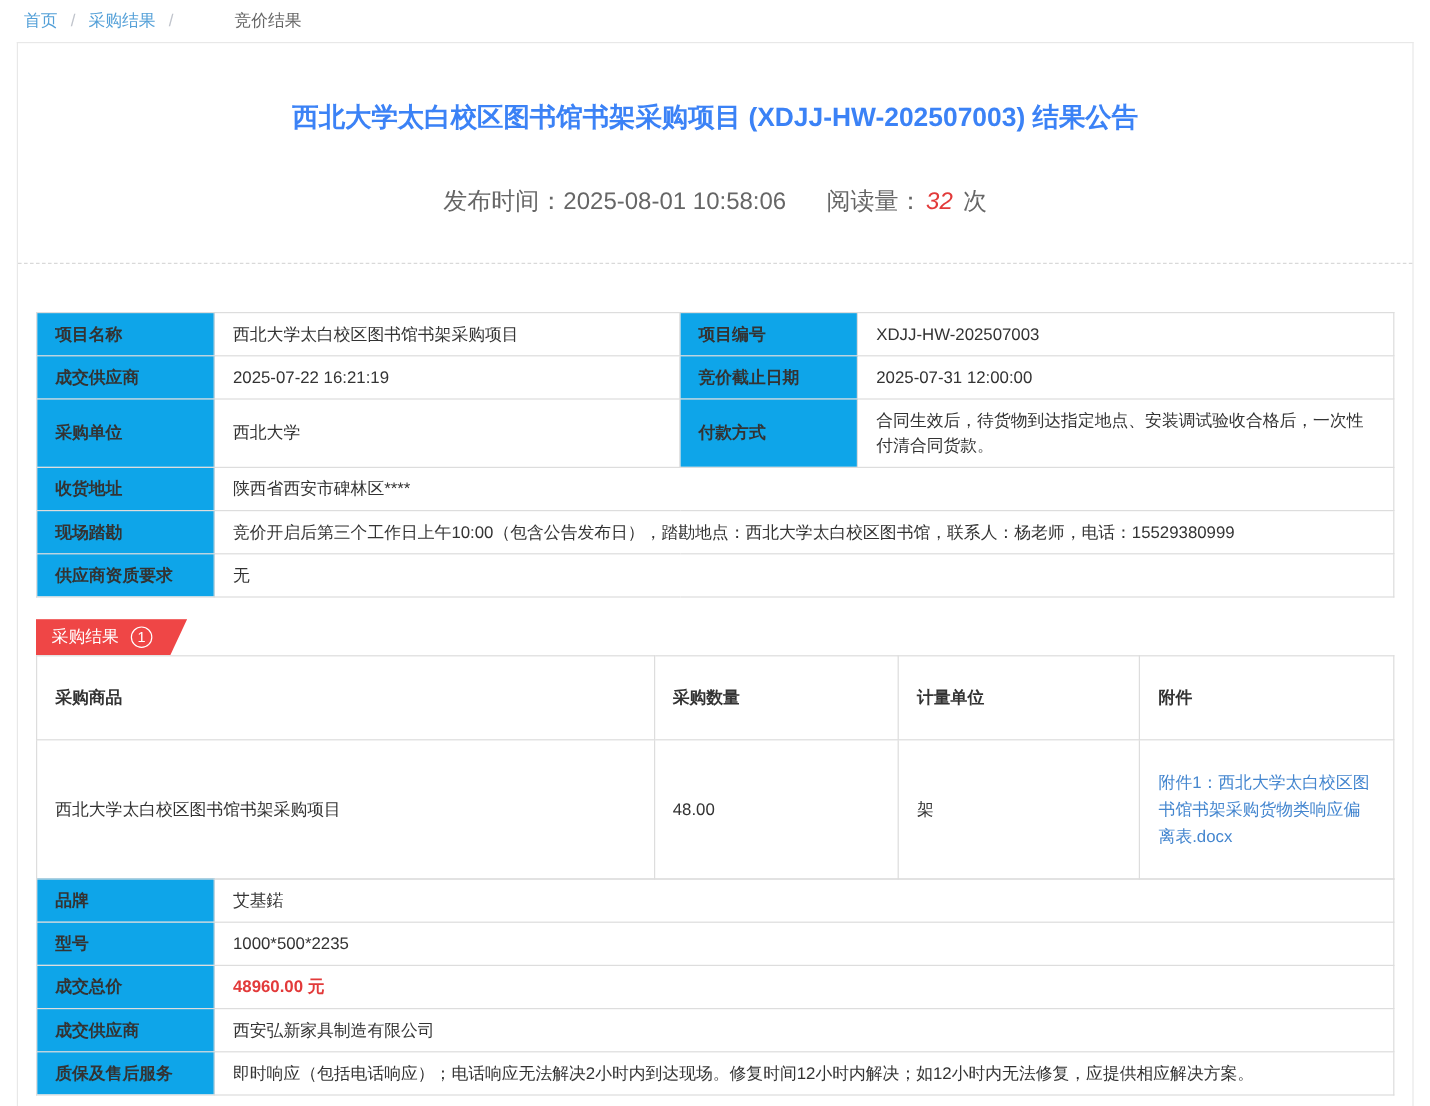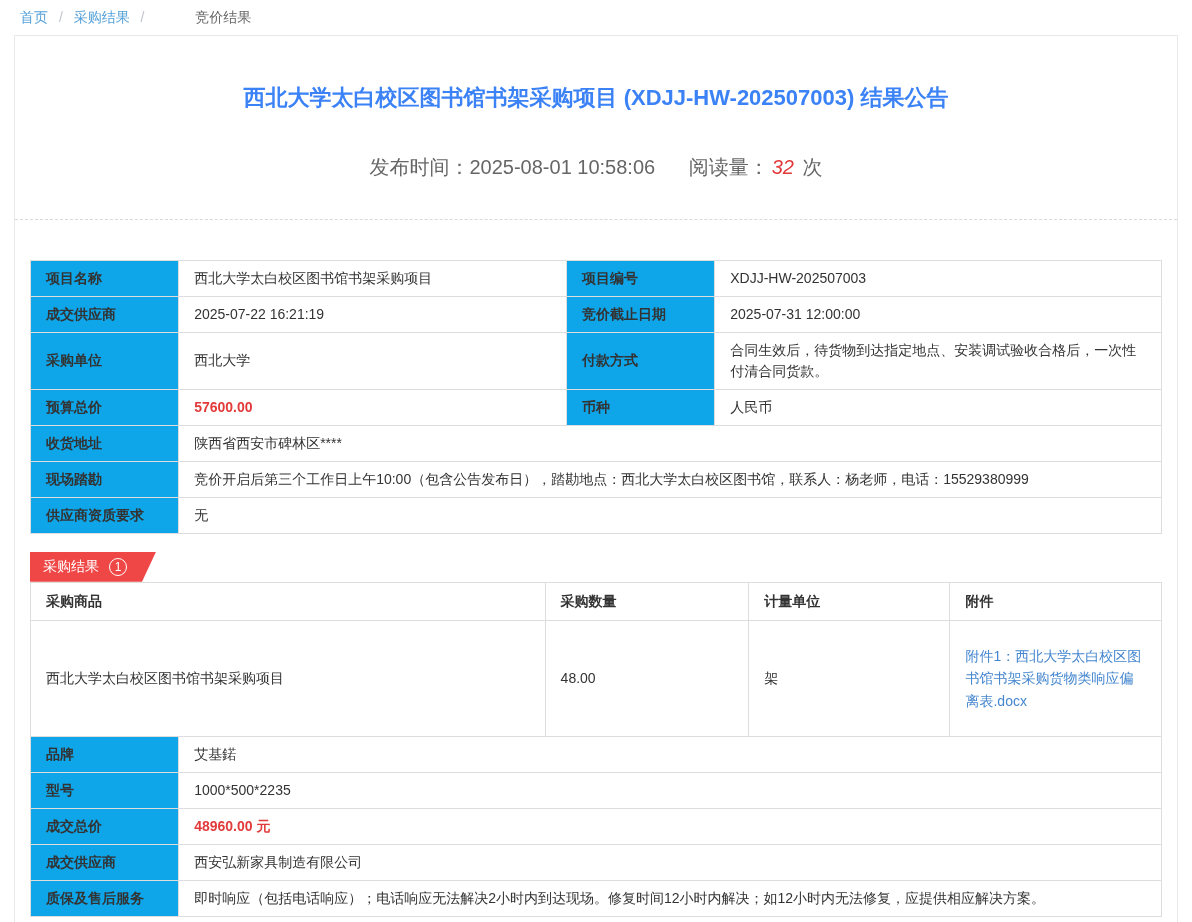--- a/index.html
+++ b/index.html
@@ -101,21 +101,21 @@
     font-size: 12px;
     line-height: 17px;
     text-align: center;
     margin-left: 10px;
     flex: 0 0 auto;
   }
 
   .result-table th {
     font-weight: bold;
     background: #fff;
-    padding: 8px 15px;
+    padding: 24px 15px;
   }
   .result-table td { padding: 24px 15px; }
   .result-table .row-product td { height: 78px; }
   a.attachment-link {
     color: #4486cf;
     text-decoration: none;
     cursor: pointer;
     line-height: 1.6;
   }
   .detail-table { margin-top: -1px; }
@@ -164,26 +164,20 @@
           <td class="lbl">竞价截止日期</td>
           <td>2025-07-31 12:00:00</td>
         </tr>
         <tr>
           <td class="lbl">采购单位</td>
           <td>西北大学</td>
           <td class="lbl">付款方式</td>
           <td>合同生效后，待货物到达指定地点、安装调试验收合格后，一次性付清合同货款。</td>
         </tr>
         <tr>
-          <td class="lbl">预算总价</td>
-          <td class="red-val">57600.00</td>
-          <td class="lbl">币种</td>
-          <td>人民币</td>
-        </tr>
-        <tr>
           <td class="lbl">收货地址</td>
           <td colspan="3">陕西省西安市碑林区****</td>
         </tr>
         <tr>
           <td class="lbl">现场踏勘</td>
           <td colspan="3">竞价开启后第三个工作日上午10:00（包含公告发布日），踏勘地点：西北大学太白校区图书馆，联系人：杨老师，电话：15529380999</td>
         </tr>
         <tr>
           <td class="lbl">供应商资质要求</td>
           <td colspan="3">无</td>

